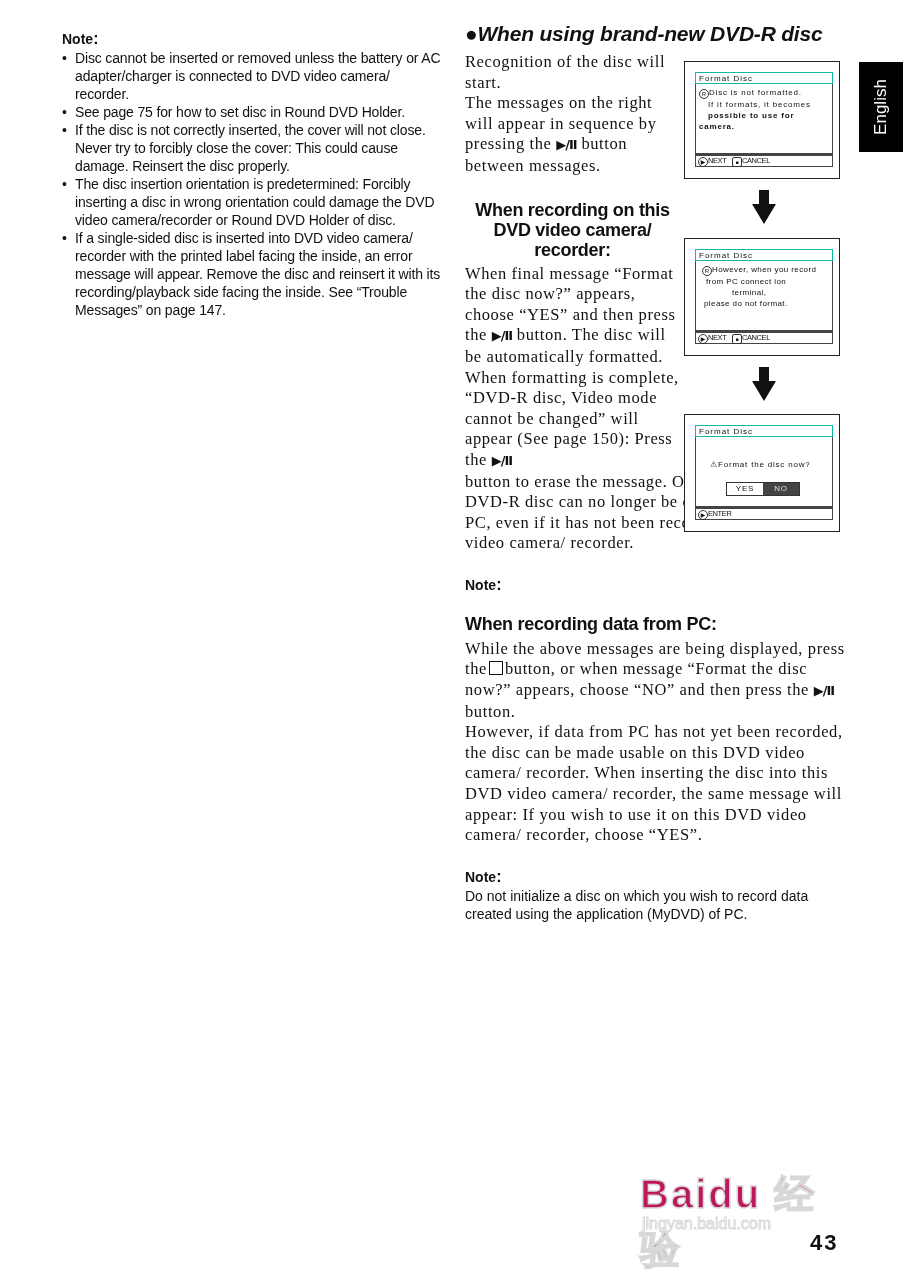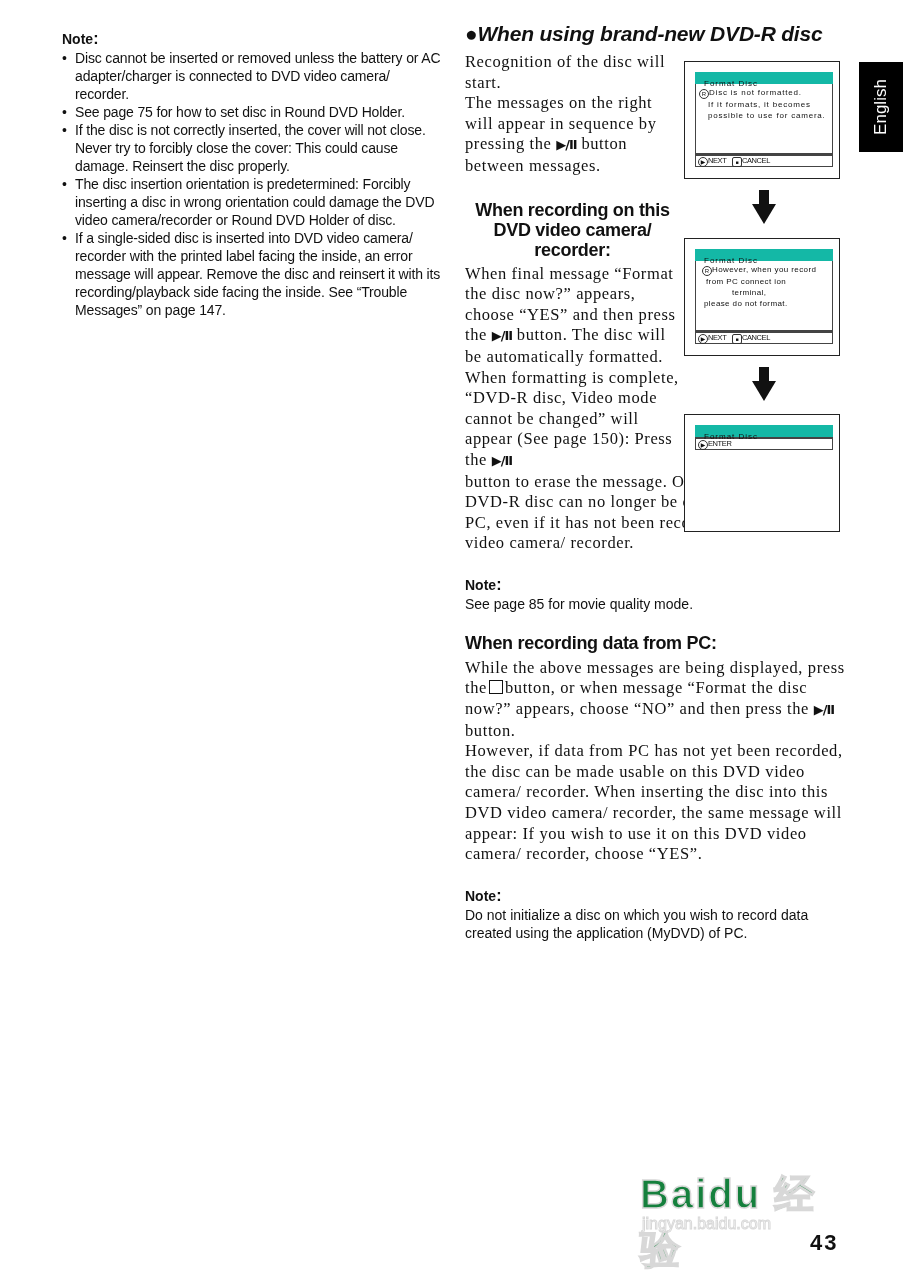--- a/index.html
+++ b/index.html
@@ -18,40 +18,40 @@
   .main-heading { font-family:"Liberation Sans", sans-serif; font-weight:bold; font-size:21px; margin:0; white-space:nowrap; letter-spacing:-0.2px;font-style:italic; }
   .body-serif { font-family:"Liberation Serif", serif; font-size:16.5px; line-height:20.6px; letter-spacing:0.6px; }
   .sub-heading { font-family:"Liberation Sans", sans-serif; font-weight:bold; font-size:18px; line-height:20px; margin:0; letter-spacing:-0.3px; }
   .note-small { font-family:"Liberation Sans", sans-serif; font-size:14px; line-height:18px; }
   .playpause { font-family:"DejaVu Sans", sans-serif; font-weight:bold; font-size:13px; letter-spacing:-1px; }
   .stopbox { display:inline-block; width:12px; height:12px; border:1.5px solid #111; vertical-align:-1px; margin:0 2px; }
 
   
   .screen { position:absolute; width:156px; height:118px; border:1.5px solid #222; background:#fff; box-sizing:border-box; }
   .screen-inner { position:absolute; left:10px; top:10px; width:138px; height:95px; }
-  .scr-title { height:12px; border:6px solid #14b8a6; font-family:"Liberation Sans", sans-serif; font-size:8px; line-height:12px; padding-left:3px; letter-spacing:1px; box-sizing:border-box; }
+  .scr-title { height:12px; border:1px solid #14b8a6; font-family:"Liberation Sans", sans-serif; font-size:8px; line-height:12px; padding-left:3px; letter-spacing:1px; box-sizing:border-box; }
   .scr-body { height:70px; border:1px solid #444; border-top:none; box-sizing:border-box; font-family:"Liberation Sans", sans-serif; font-size:8px; line-height:11px; letter-spacing:0.8px; padding:3px 3px 0 3px; position:relative; }
   .scr-foot { height:13px; border:1px solid #444; border-top:2px solid #444; box-sizing:border-box; font-family:"Liberation Sans", sans-serif; font-size:7.5px; line-height:10px; padding-left:2px; letter-spacing:-0.4px; }
   .circ { display:inline-block; width:8px; height:8px; border:1px solid #333; border-radius:50%; font-size:6px; line-height:8px; text-align:center; vertical-align:-1px; letter-spacing:0; }
   .rbox { display:inline-block; width:8px; height:8px; border:1px solid #333; border-radius:2px; font-size:5px; line-height:8px; text-align:center; vertical-align:-1px; margin-left:4px; letter-spacing:0; }
   .yesno { position:absolute; left:30px; top:45px; width:72px; height:12px; border:1px solid #333; display:flex; font-size:8px; line-height:12px; }
   .yes { width:36px; text-align:center; background:#fff; }
   .no { width:36px; text-align:center; background:#444; color:#ddd; }
 
   .arrow { position:absolute; width:24px; height:36px; }
   .arrow .shaft { position:absolute; left:7px; top:0; width:10px; height:16px; background:#111; }
   .arrow .head { position:absolute; left:0; top:14px; width:0; height:0; border-left:12px solid transparent; border-right:12px solid transparent; border-top:20px solid #111; }
 
   .lang-tab { position:absolute; left:859px; top:62px; width:44px; height:90px; background:#000; }
   .lang-tab span { position:absolute; left:50%; top:50%; transform:translate(-50%,-50%) rotate(-90deg); color:#fff; font-family:"Liberation Sans", sans-serif; font-size:17px; white-space:nowrap; }
 
   .page-num { position:absolute; left:810px; top:1230px; font-family:"Liberation Sans", sans-serif; font-weight:bold; font-size:22px; letter-spacing:2px; }
 
   .watermark { position:absolute; left:640px; top:1145px; width:210px; height:100px; color:#e4e4e4; font-family:"Liberation Sans", sans-serif; }
-  .wm-brand { position:absolute; left:0; top:22px; font-size:40px; font-weight:bold; color:#15803d; -webkit-text-stroke:1.5px #d8d8d8; letter-spacing:2px; }
+  .wm-brand { position:absolute; left:0; top:22px; font-size:40px; font-weight:bold; color:#be185d; -webkit-text-stroke:1.5px #d8d8d8; letter-spacing:2px; }
   .wm-url { position:absolute; left:2px; top:70px; font-size:16px; color:#fff; -webkit-text-stroke:1px #d8d8d8; }
 </style>
 </head>
 <body>
 
 <div class="left-col">
   <div class="note-title"><span>Note</span><span class="colon">:</span></div>
   <ul class="bullets">
     <li>Disc cannot be inserted or removed unless the battery or AC adapter/charger is connected to DVD video camera/ recorder.</li>
     <li>See page 75 for how to set disc in Round DVD Holder.</li>
@@ -77,21 +77,20 @@
     <span class="playpause">▶/II</span>
     <span>button. The disc will be automatically formatted. When formatting is complete, “DVD-R disc, Video mode cannot be changed” will appear (See page 150): Press the</span>
     <span class="playpause">▶/II</span>
   </div>
   <div class="body-serif" style="width:380px;">
     <span>button to erase the message. Once formatted, a DVD-R disc can no longer be changed to a disc for PC, even if it has not been recorded on this DVD video camera/ recorder.</span>
   </div>
 
   <div style="margin-top:22px;">
     <div class="note-title"><span>Note</span><span class="colon">:</span></div>
-    <div class="note-small">See page 85 for movie quality mode.</div>
   </div>
 
   <h2 class="sub-heading" style="margin-top:20px;">When recording data from PC:</h2>
   <div class="body-serif" style="width:380px; margin-top:5px;">
     <span>While the above messages are being displayed, press the</span><span class="stopbox"></span><span>button, or when message “Format the disc now?” appears, choose “NO” and then press the</span>
     <span class="playpause">▶/II</span>
     <span>button.</span><br>
     <span>However, if data from PC has not yet been recorded, the disc can be made usable on this DVD video camera/ recorder. When inserting the disc into this DVD video camera/ recorder, the same message will appear: If you wish to use it on this DVD video camera/ recorder, choose “YES”.</span>
   </div>
 
@@ -100,21 +99,21 @@
     <div class="note-small">Do not initialize a disc on which you wish to record data created using the application (MyDVD) of PC.</div>
   </div>
 </div>
 
 <div class="screen" style="left:684px; top:61px;">
   <div class="screen-inner">
     <div class="scr-title">Format Disc</div>
     <div class="scr-body">
       <span class="circ">R</span><span>Disc is not formatted.</span><br>
       <span style="padding-left:9px;">If it formats, it becomes</span><br>
-      <span style="padding-left:9px;">possible to use for camera.</span>
+      <span style="padding-left:9px;font-weight:bold;">possible to use for camera.</span>
     </div>
     <div class="scr-foot">
       <span class="circ">▶</span><span>NEXT</span>
       <span class="rbox">■</span><span>CANCEL</span>
     </div>
   </div>
 </div>
 
 <div class="arrow" style="left:752px; top:190px;">
     <div class="shaft"></div>
@@ -138,20 +137,29 @@
 </div>
 
 <div class="arrow" style="left:752px; top:367px;">
     <div class="shaft"></div>
     <div class="head"></div>
   </div>
 
 <div class="screen" style="left:684px; top:414px;">
   <div class="screen-inner">
     <div class="scr-title">Format Disc</div>
+    <div class="scr-body">
+      <div style="position:absolute; left:14px; top:22px; white-space:nowrap;">
+        <span>⚠</span><span>Format the disc now?</span>
+      </div>
+      <div class="yesno">
+        <span class="yes">YES</span>
+        <span class="no">NO</span>
+      </div>
+    </div>
     <div class="scr-foot">
       <span class="circ">▶</span><span>ENTER</span>
     </div>
   </div>
 </div>
 
 <div class="lang-tab">
   <span>English</span>
 </div>
 

